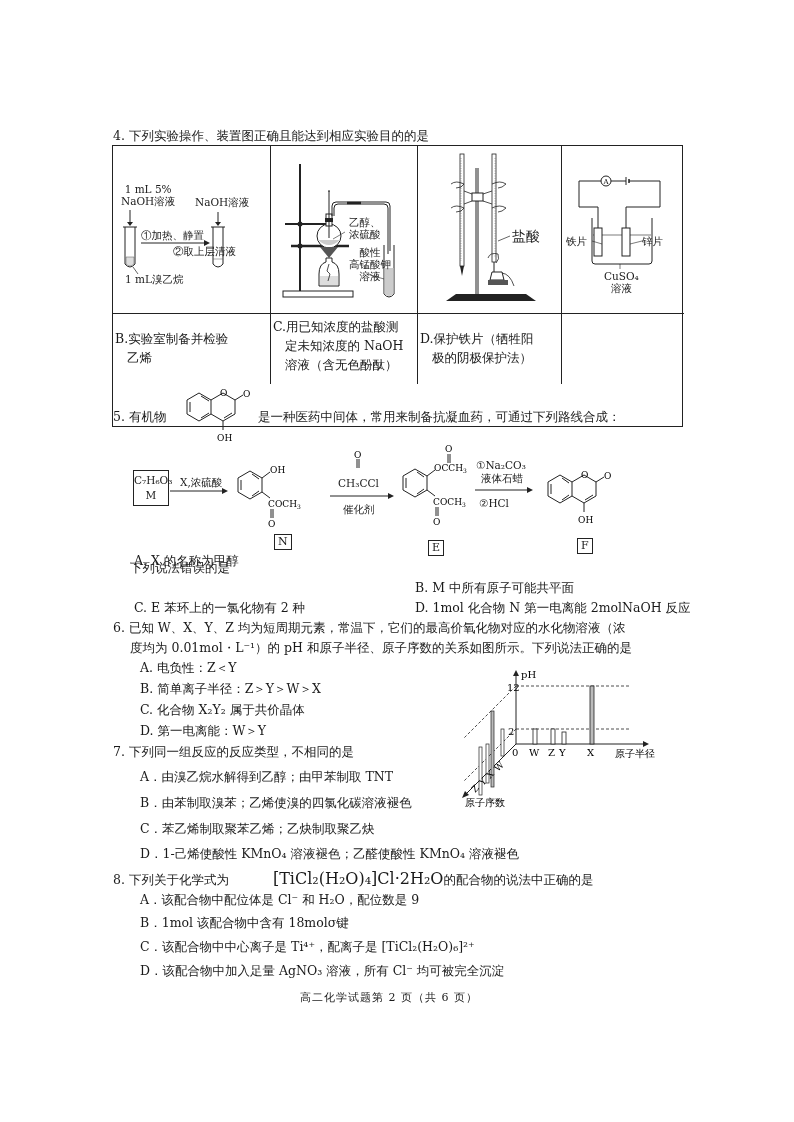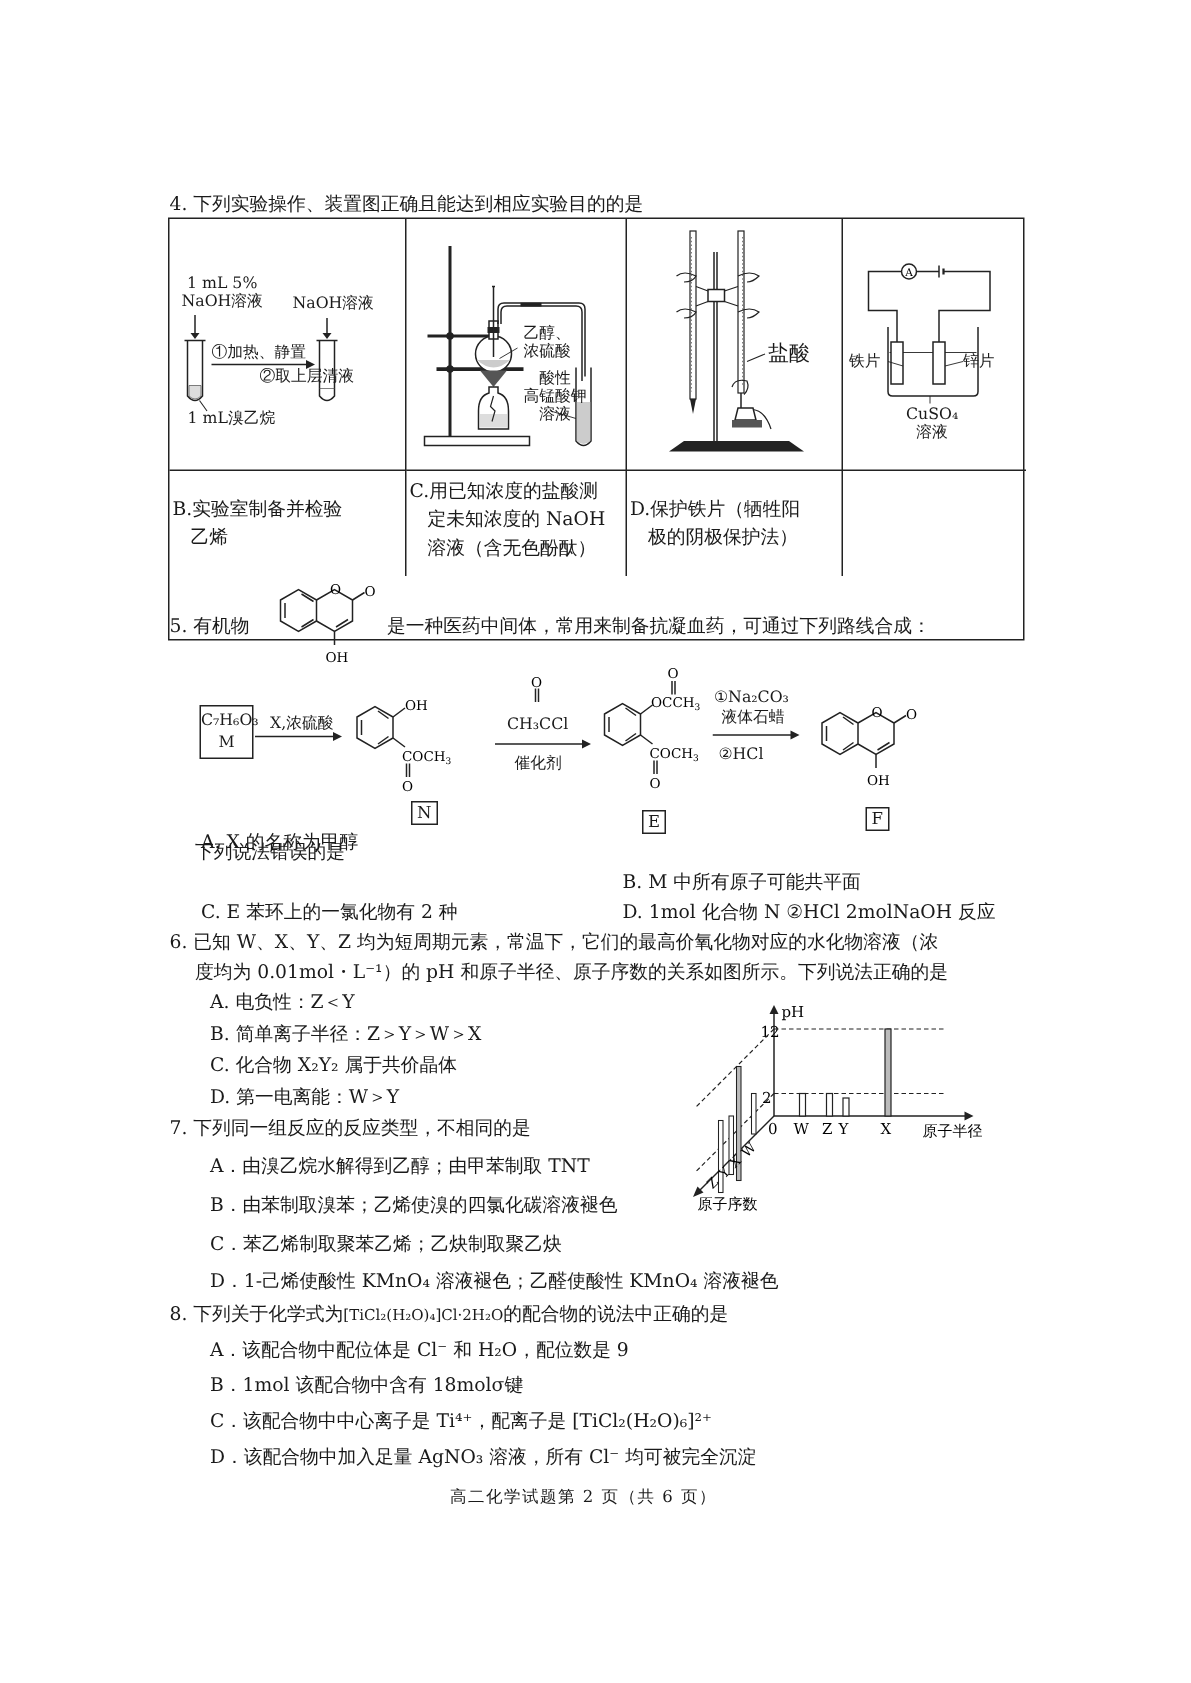--- a/index.html
+++ b/index.html
@@ -268,21 +268,21 @@
   <text x="66" y="17" font-size="9">O</text>
   <line x1="46" y1="41" x2="46" y2="50" stroke="#222"></line>
   <text x="40" y="61" font-size="9">OH</text>
 </svg>
 <div class="abs" style="left:577px;top:536px;"><span class="boxlabel">F</span></div>
 
 <div class="opt" style="left:130px;top:559px;">下列说法错误的是</div>
 <div class="opt" style="left:134px;top:552px;">A. X 的名称为甲醇</div>
 <div class="opt" style="left:415px;top:579px;">B. M 中所有原子可能共平面</div>
 <div class="opt" style="left:134px;top:599px;">C. E 苯环上的一氯化物有 2 种</div>
-<div class="opt" style="left:415px;top:599px;">D. 1mol 化合物 N ②HCl 2molNaOH 反应</div>
+<div class="opt" style="left:415px;top:599px;">D. 1mol 化合物 N 第一电离能 2molNaOH 反应</div>
 
 <div class="q-title" style="top:619px;">6. 已知 W、X、Y、Z 均为短周期元素，常温下，它们的最高价氧化物对应的水化物溶液（浓</div>
 <div class="opt" style="left:130px;top:639px;">度均为 0.01mol・L⁻¹）的 pH 和原子半径、原子序数的关系如图所示。下列说法正确的是</div>
 <div class="opt" style="left:140px;top:659px;">A. 电负性：Z＜Y</div>
 <div class="opt" style="left:140px;top:680px;">B. 简单离子半径：Z＞Y＞W＞X</div>
 <div class="opt" style="left:140px;top:701px;">C. 化合物 X₂Y₂ 属于共价晶体</div>
 <div class="opt" style="left:140px;top:722px;">D. 第一电离能：W＞Y</div>
 
 <svg class="abs" style="left:455px;top:668px" width="240" height="140">
 
@@ -326,20 +326,20 @@
   <text x="20" y="125" font-size="9" transform="rotate(-45 20 125)">Z</text>
 </svg>
 
 <div class="q-title" style="top:743px;">7. 下列同一组反应的反应类型，不相同的是</div>
 <div class="opt" style="left:140px;top:768px;">A．由溴乙烷水解得到乙醇；由甲苯制取 TNT</div>
 <div class="opt" style="left:140px;top:794px;">B．由苯制取溴苯；乙烯使溴的四氯化碳溶液褪色</div>
 <div class="opt" style="left:140px;top:820px;">C．苯乙烯制取聚苯乙烯；乙炔制取聚乙炔</div>
 <div class="opt" style="left:140px;top:845px;">D．1-己烯使酸性 KMnO₄ 溶液褪色；乙醛使酸性 KMnO₄ 溶液褪色</div>
 
 <div class="q-title" style="top:867px;">
-  <span>8. 下列关于化学式为</span><span style="font-size:10px;">[TiCl₂(H₂O)₄]Cl·2H₂O</span><span>的配合物的说法中正确的是</span>
+  <span>8. 下列关于化学式为</span><span style="font-size:16px;margin-left:44px;">[TiCl₂(H₂O)₄]Cl·2H₂O</span><span>的配合物的说法中正确的是</span>
 </div>
 <div class="opt" style="left:140px;top:891px;">A．该配合物中配位体是 Cl⁻ 和 H₂O，配位数是 9</div>
 <div class="opt" style="left:140px;top:914px;">B．1mol 该配合物中含有 18molσ键</div>
 <div class="opt" style="left:140px;top:938px;">C．该配合物中中心离子是 Ti⁴⁺，配离子是 [TiCl₂(H₂O)₆]²⁺</div>
 <div class="opt" style="left:140px;top:962px;">D．该配合物中加入足量 AgNO₃ 溶液，所有 Cl⁻ 均可被完全沉淀</div>
 
 <div class="footer">高二化学试题第 2 页（共 6 页）</div>
 
 </body></html>

